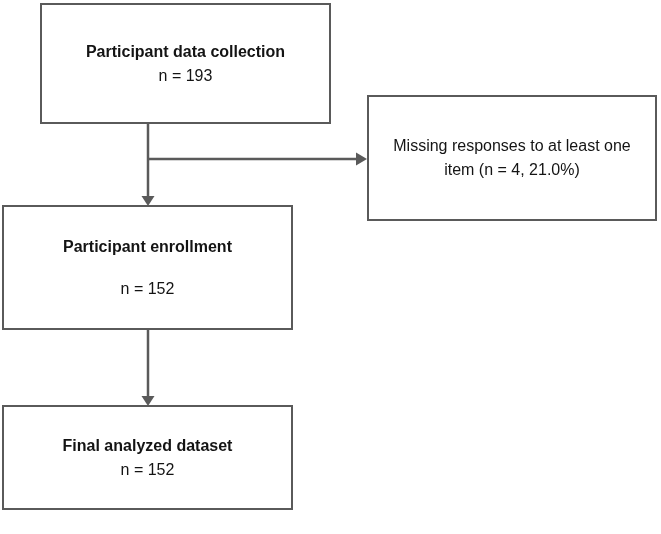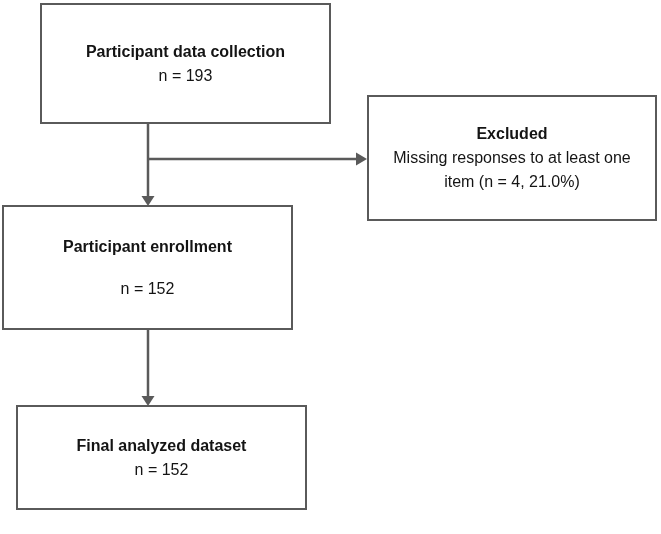--- a/index.html
+++ b/index.html
@@ -31,42 +31,41 @@
     align-items: center;
     text-align: center;
     color: var(--text);
     font-size: 16px;
     line-height: 24px;
   }
   .box .title { font-weight: bold; }
   #box-data-collection { left: 4px;   top: 3px;   width: 291px; height: 121px; margin-left: 36px; }
   #box-excluded        { left: 367px; top: 95px;  width: 290px; height: 126px; padding: 0 12px; }
   #box-enrollment      { left: 2px;   top: 205px; width: 291px; height: 125px; gap: 18px; }
-  #box-final-dataset   { left: 2px;   top: 405px; width: 291px; height: 105px; margin-left: 14px; }
+  #box-final-dataset   { left: 2px;   top: 405px; width: 291px; height: 105px; }
   svg.arrows {
     position: absolute;
     left: 0; top: 0;
     width: 661px; height: 534px;
     pointer-events: none;
   }
   .arrow-line { stroke: var(--line); stroke-width: 2.5; fill: none; }
   .arrow-head { fill: var(--line); stroke: none; }
 </style>
 </head>
 <body>
 
 <div class="canvas">
 
   <div class="box" id="box-data-collection">
     <div class="title">Participant data collection</div>
     <div>n = 193</div>
   </div>
 
   <div class="box" id="box-excluded">
-    <div class="title">Excluded</div>
     <div>Missing responses to at least one item (n = 4, 21.0%)</div>
   </div>
 
   <div class="box" id="box-enrollment">
     <div class="title">Participant enrollment</div>
     <div>n = 152</div>
   </div>
 
   <div class="box" id="box-final-dataset">
     <div class="title">Final analyzed dataset</div>

